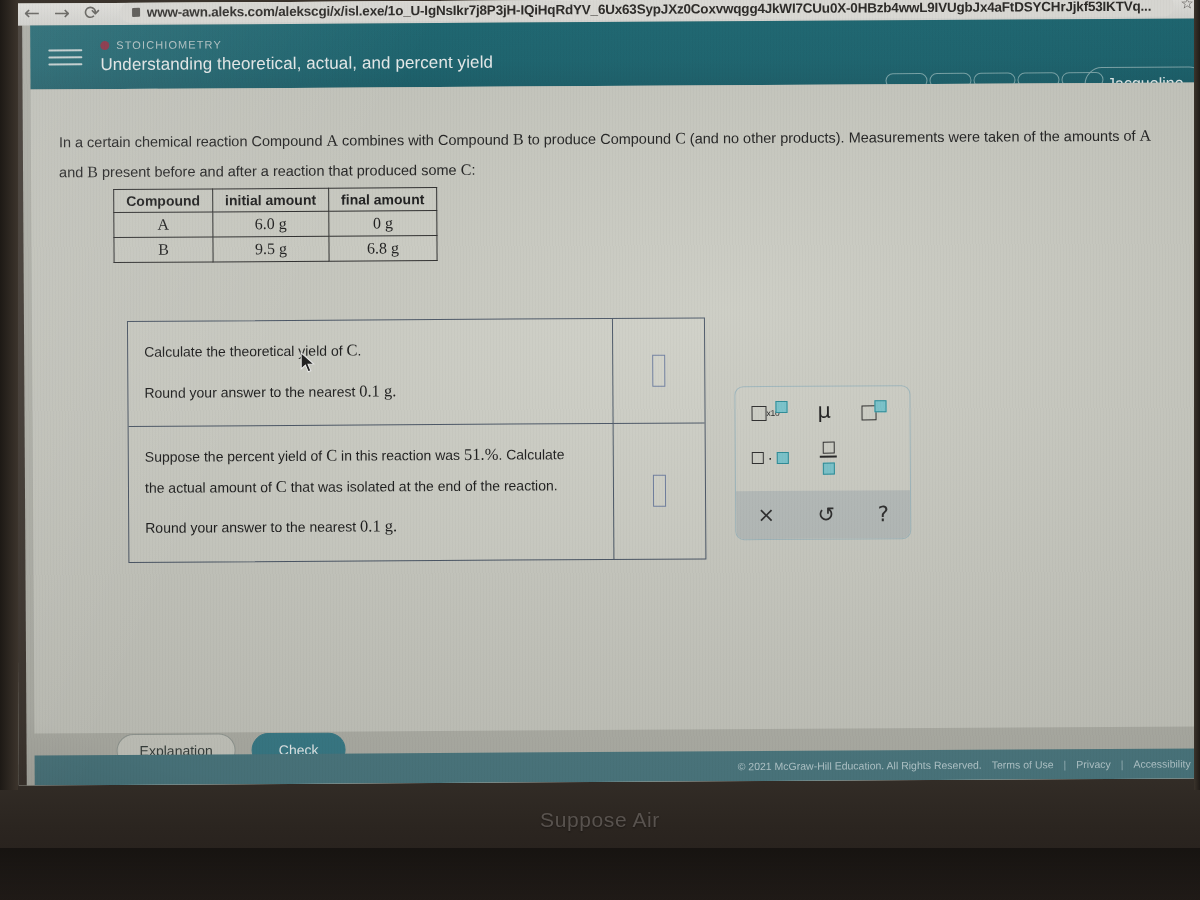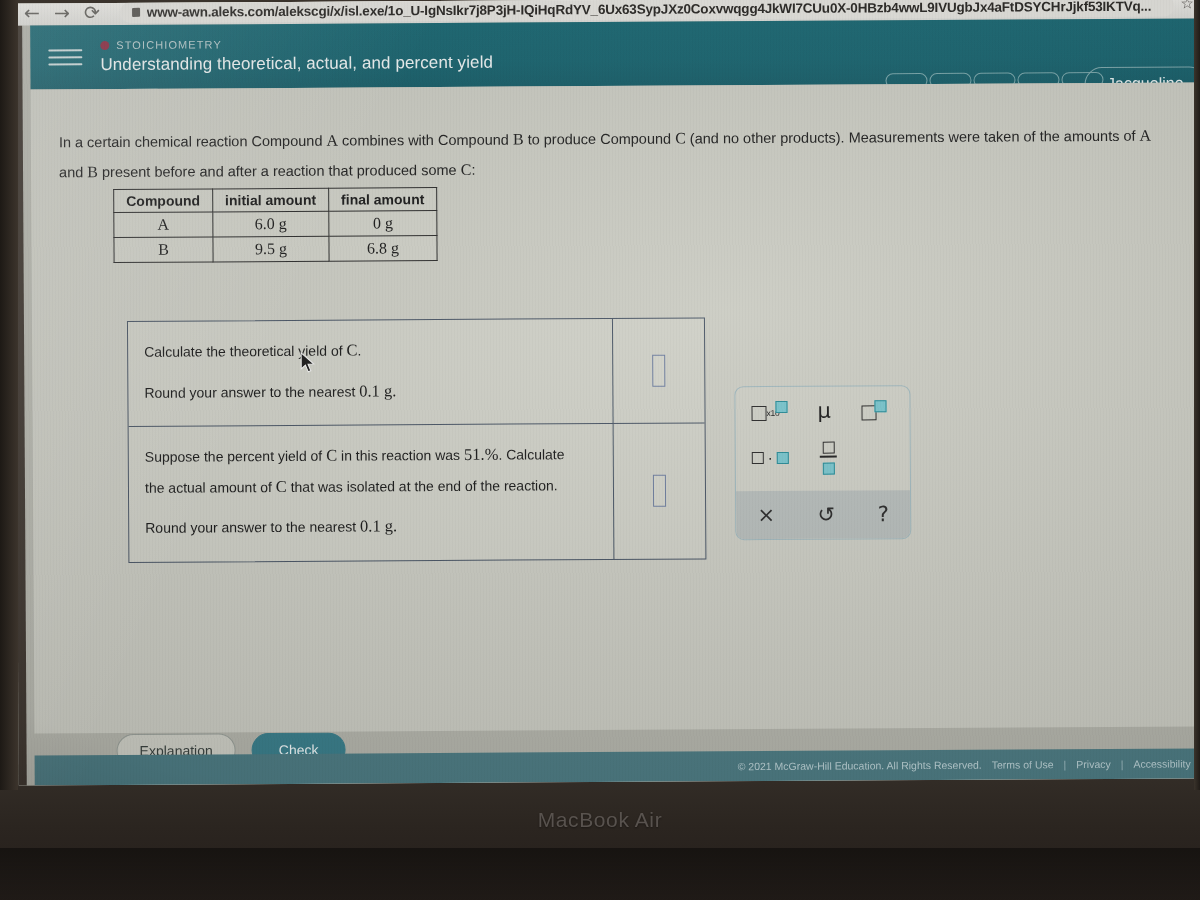--- a/index.html
+++ b/index.html
@@ -253,21 +253,21 @@
   .footer .sep { font-size:10.5px; color:#9dbac0; }
   .footer .flink { font-size:10.5px; color:#bcd2d6; }
 </style>
 </head>
 <body>
 
 <div id="photo">
 
   <div class="desk-left"></div>
   <div class="bezel-bottom"></div>
-  <div class="macbook-label">MacBook Air</div>
+  <div class="macbook-label">Suppose Air</div>
   <div class="desk-shadow"></div>
 
   <div id="screen">
 
     <div class="page-bg"></div>
     <div class="bg-window-edge"></div>
     <div class="bg-window-tab">hi</div>
 
     <div class="browser-bar">
       <span class="nav-ico">←</span>

